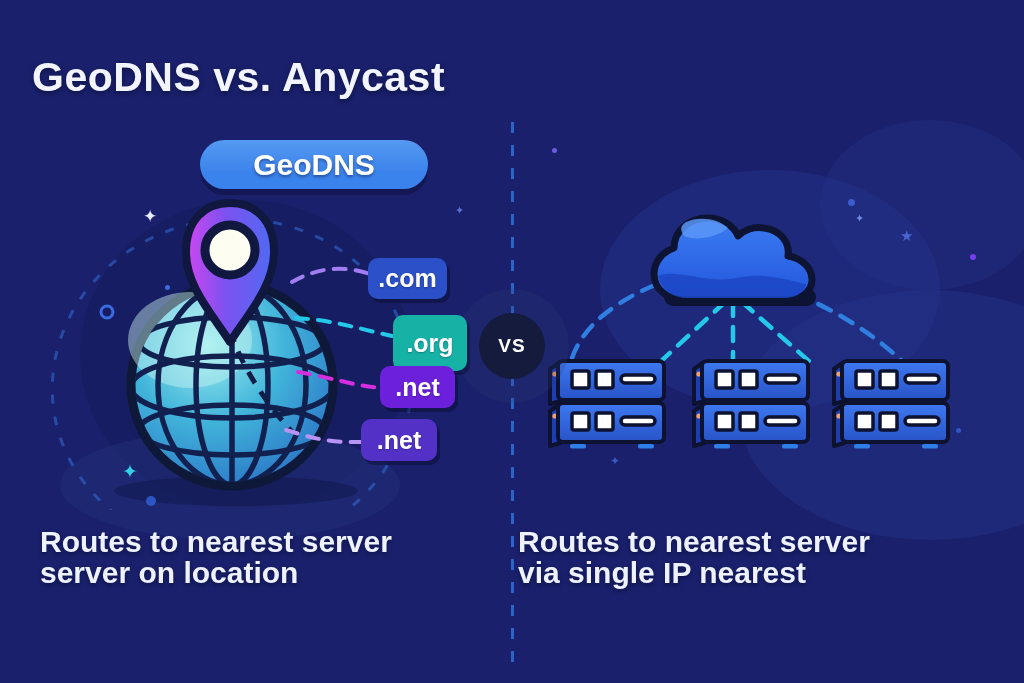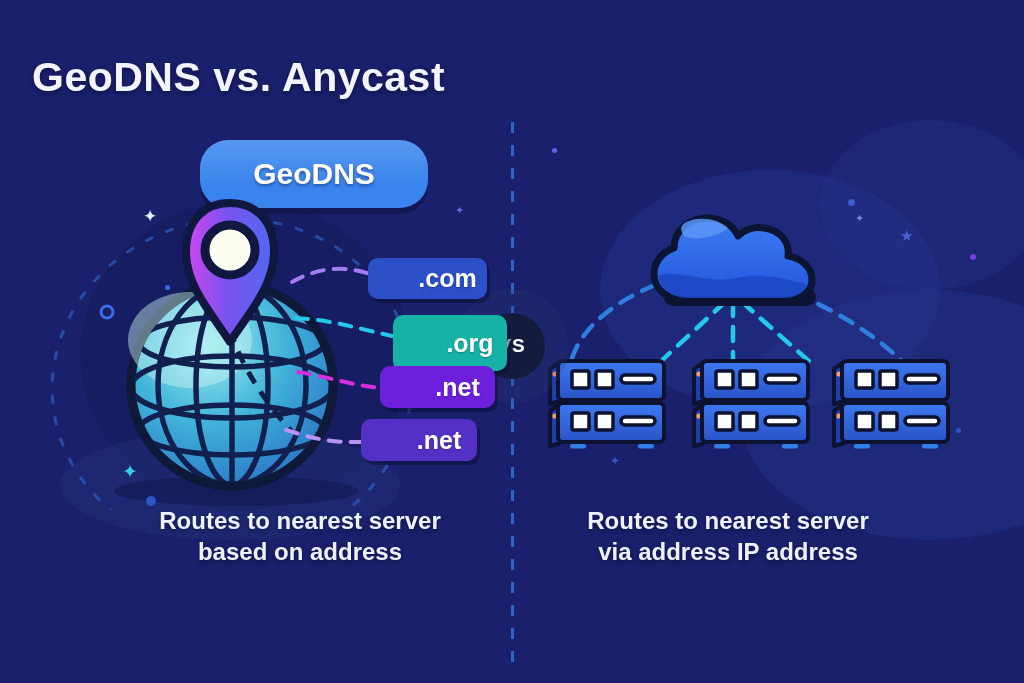--- a/index.html
+++ b/index.html
@@ -10,46 +10,46 @@
   .b1{left:600px;top:170px;width:340px;height:240px;background:#243188;opacity:.55;}
   .b2{left:740px;top:290px;width:380px;height:250px;background:#243188;opacity:.5;}
   .b3{left:820px;top:120px;width:220px;height:170px;background:#243188;opacity:.4;}
   .b4{left:80px;top:200px;width:330px;height:310px;background:#161d5c;opacity:.6;}
   .b5{left:60px;top:430px;width:340px;height:110px;background:#26347e;opacity:.4;}
 
   .title{position:absolute;left:0;top:54px;width:100%;
          color:var(--title_text,#f2f5ff);font-size:41px;font-weight:800;letter-spacing:.5px;
          text-shadow:0 2px 5px rgba(5,10,40,.55);margin-left:32px;}
 
-  .pill{position:absolute;top:140px;height:68px;border-radius:28px;display:flex;
+  .pill{position:absolute;top:140px;height:49px;border-radius:28px;display:flex;
         align-items:center;justify-content:center;color:#fff;font-size:30px;font-weight:800;
         text-shadow:0 2px 3px rgba(10,16,50,.4);box-shadow:0 6px 0 rgba(8,12,44,.35);}
   .pill-geo{left:200px;width:228px;
         background:linear-gradient(180deg,#5599f2,var(--geodns_badge,#3a82ec) 70%);}
   .pill-any{left:622px;width:208px;
         background:linear-gradient(180deg,#6a3cf0,var(--anycast_badge,#5c2ee0) 70%);}
 
   .divider{position:absolute;left:511px;top:122px;width:3px;height:543px;opacity:.85;
         background:repeating-linear-gradient(180deg,var(--divider,#2f6fd8) 0 11px,transparent 11px 23px);}
 
   .vs{position:absolute;left:479px;top:313px;width:66px;height:66px;border-radius:50%;
       background:var(--vs_circle,#151b3c);display:flex;align-items:center;justify-content:center;
       color:#fff;font-size:19px;font-weight:800;letter-spacing:1px;
       box-shadow:0 0 0 24px rgba(46,60,122,.22);}
 
   .dbadge{position:absolute;color:#fff;font-weight:800;font-size:25px;display:flex;
       align-items:center;justify-content:center;border-radius:10px;
-      box-shadow:3px 4px 0 rgba(8,12,44,.45);text-shadow:0 1px 2px rgba(10,16,50,.35);padding-left:40px;}
+      box-shadow:3px 4px 0 rgba(8,12,44,.45);text-shadow:0 1px 2px rgba(10,16,50,.35);}
   .d-com{left:368px;top:258px;width:79px;height:41px;background:var(--com_badge,#2b50c8);}
   .d-org{left:393px;top:315px;width:74px;height:56px;background:var(--org_badge,#17b2a6);}
   .d-net{left:380px;top:366px;width:75px;height:42px;background:var(--net_badge,#6c20dc);}
   .d-net2{left:361px;top:419px;width:76px;height:42px;background:var(--net2_badge,#5431c6);}
 
-  .caption{position:absolute;top:505px;color:#eef2ff;font-size:24px;font-weight:700;
-      text-align:center;line-height:31px;text-shadow:0 2px 4px rgba(5,10,40,.5);}
+  .caption{position:absolute;top:526px;color:#eef2ff;font-size:30px;font-weight:700;
+      text-align:left;line-height:31px;text-shadow:0 2px 4px rgba(5,10,40,.5);}
   .cap-left{left:40px;width:520px;}
   .cap-right{left:518px;width:420px;}
 
   .art{position:absolute;}
   .spark{position:absolute;pointer-events:none;line-height:1;}
   .dot{position:absolute;border-radius:50%;pointer-events:none;}
 </style>
 </head>
 <body>
 
@@ -170,25 +170,25 @@
 
   <div class="vs">VS</div>
 
   <div class="dbadge d-com">.com</div>
   <div class="dbadge d-org">.org</div>
   <div class="dbadge d-net">.net</div>
   <div class="dbadge d-net2">.net</div>
 
   <div class="caption cap-left">
     <div>Routes to nearest server</div>
-    <div>based on address</div>
+    <div>server on location</div>
   </div>
   <div class="caption cap-right">
     <div>Routes to nearest server</div>
-    <div>via address IP address</div>
+    <div>via single IP nearest</div>
   </div>
 
   <div class="spark" style="left:143px;top:208px;font-size:17px;color:#e8ecff">✦</div>
   <div class="spark" style="left:122px;top:462px;font-size:19px;color:#35d0e8">✦</div>
   <div class="spark" style="left:855px;top:213px;font-size:11px;color:#6d86e8">✦</div>
   <div class="spark" style="left:900px;top:228px;font-size:15px;color:#4a63cf">★</div>
   <div class="spark" style="left:610px;top:455px;font-size:12px;color:#3c56c0">✦</div>
   <div class="spark" style="left:455px;top:205px;font-size:11px;color:#5b6fd8">✦</div>
   <div class="dot" style="left:165px;top:285px;width:5px;height:5px;background:#3b6be0"></div>
   <div class="dot" style="left:146px;top:496px;width:10px;height:10px;background:#2e55c4"></div>

